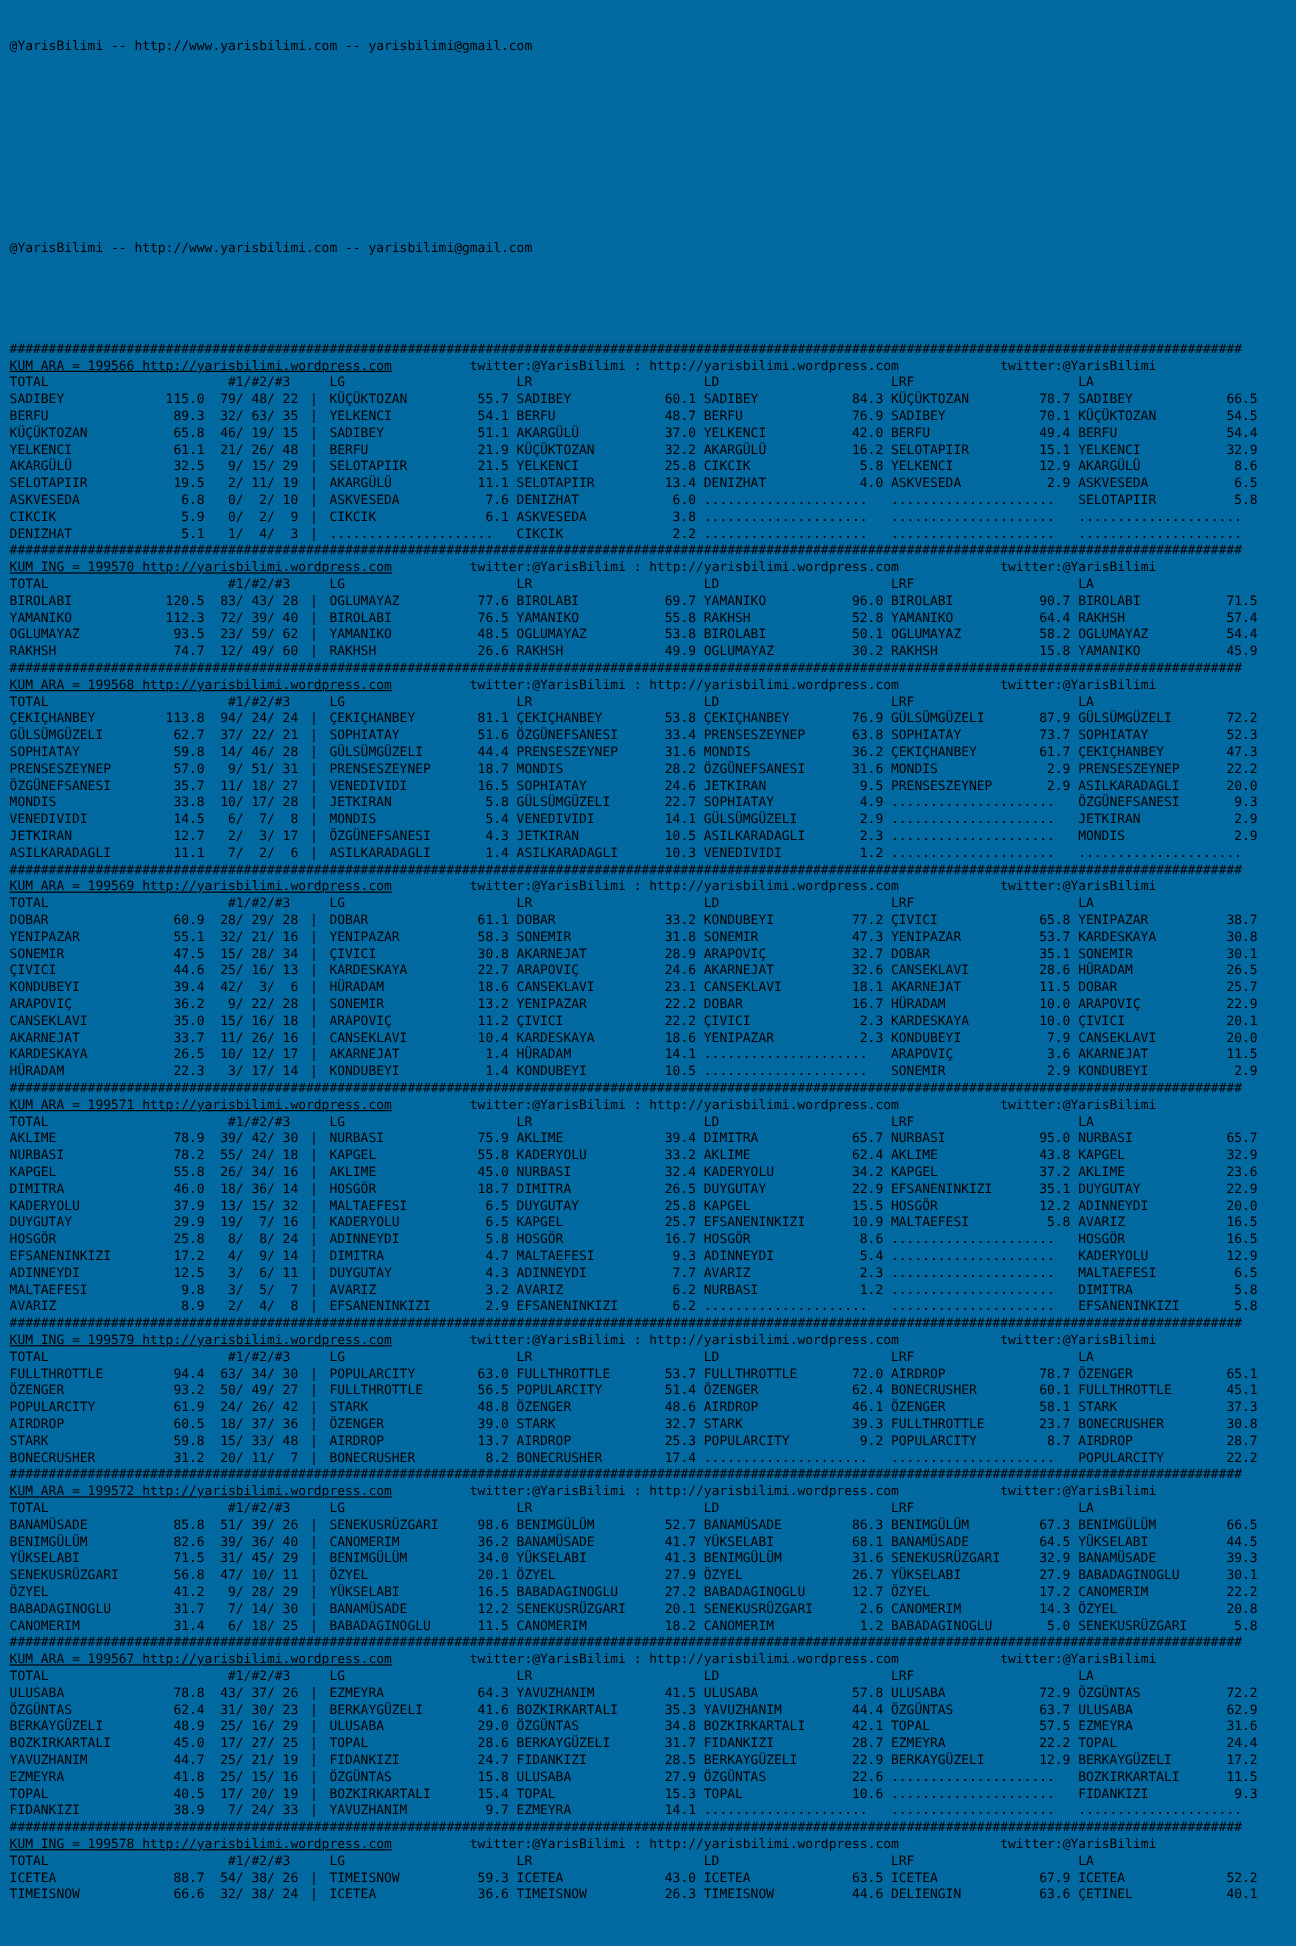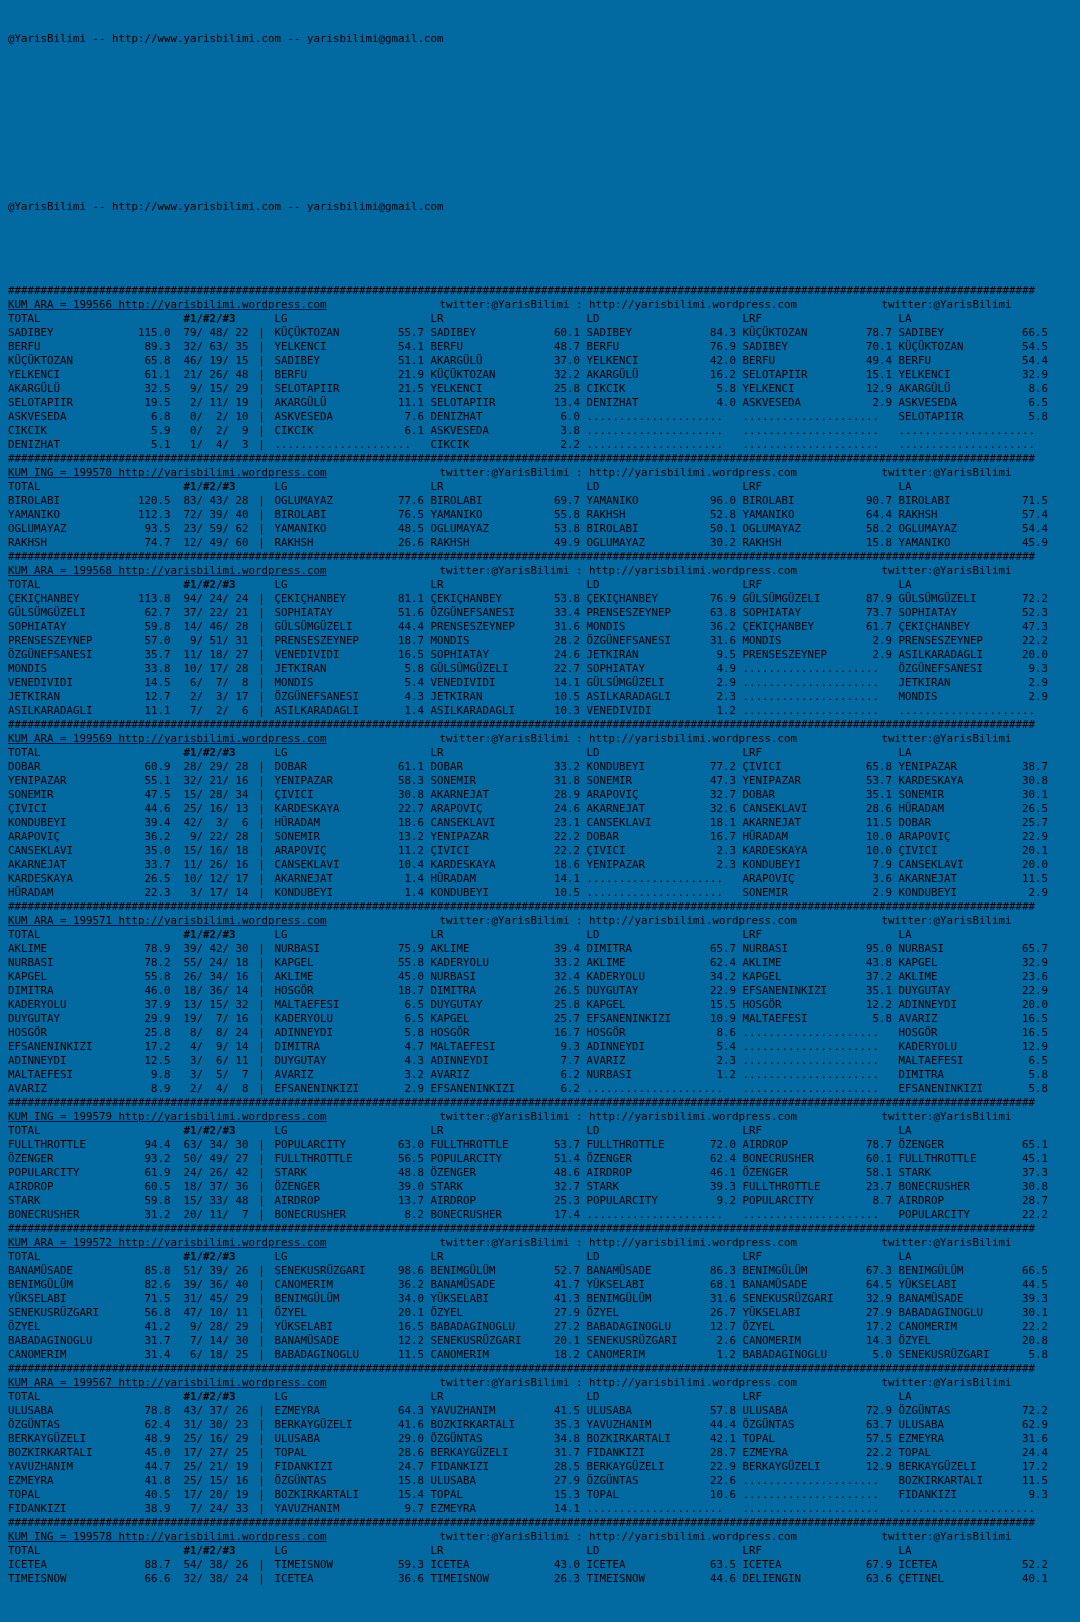--- a/index.html
+++ b/index.html
@@ -13,27 +13,27 @@
     font-family:"DejaVu Sans Mono","Liberation Mono",monospace;
     font-size:10.8px;
     line-height:14px;
     padding:4px 0 0 8px;
     box-sizing:border-box;
     white-space:pre;
   }
   .line{height:14px;}
   .sep{letter-spacing:0;}
   .heading .h1{display:inline-block;width:59ch;text-decoration:underline;}
-  .heading .h2{display:inline-block;width:68ch;margin-left:48px;}
+  .heading .h2{display:inline-block;width:68ch;}
   .heading .h3{display:inline-block;text-align:center;}
   .cell{display:inline-block;vertical-align:top;}
   .cn{width:18ch;}
   .ct{width:7ch;text-align:right;}
   .cp{width:12ch;text-align:right;}
-  .cp.hdr{text-align:left;text-indent:2ch;font-weight:bold;}
+  .cp.hdr{text-align:center;text-indent:2ch;}
   .cb{width:4ch;text-align:center;}
   .pn{width:18ch;}
   .pv{width:5ch;text-align:right;margin-right:1ch;}
   .pd{width:24ch;}
 </style>
 </head>
 <body>
 
 <div class="doc">
   <div class="line">@YarisBilimi -- http://www.yarisbilimi.com -- yarisbilimi@gmail.com</div>

